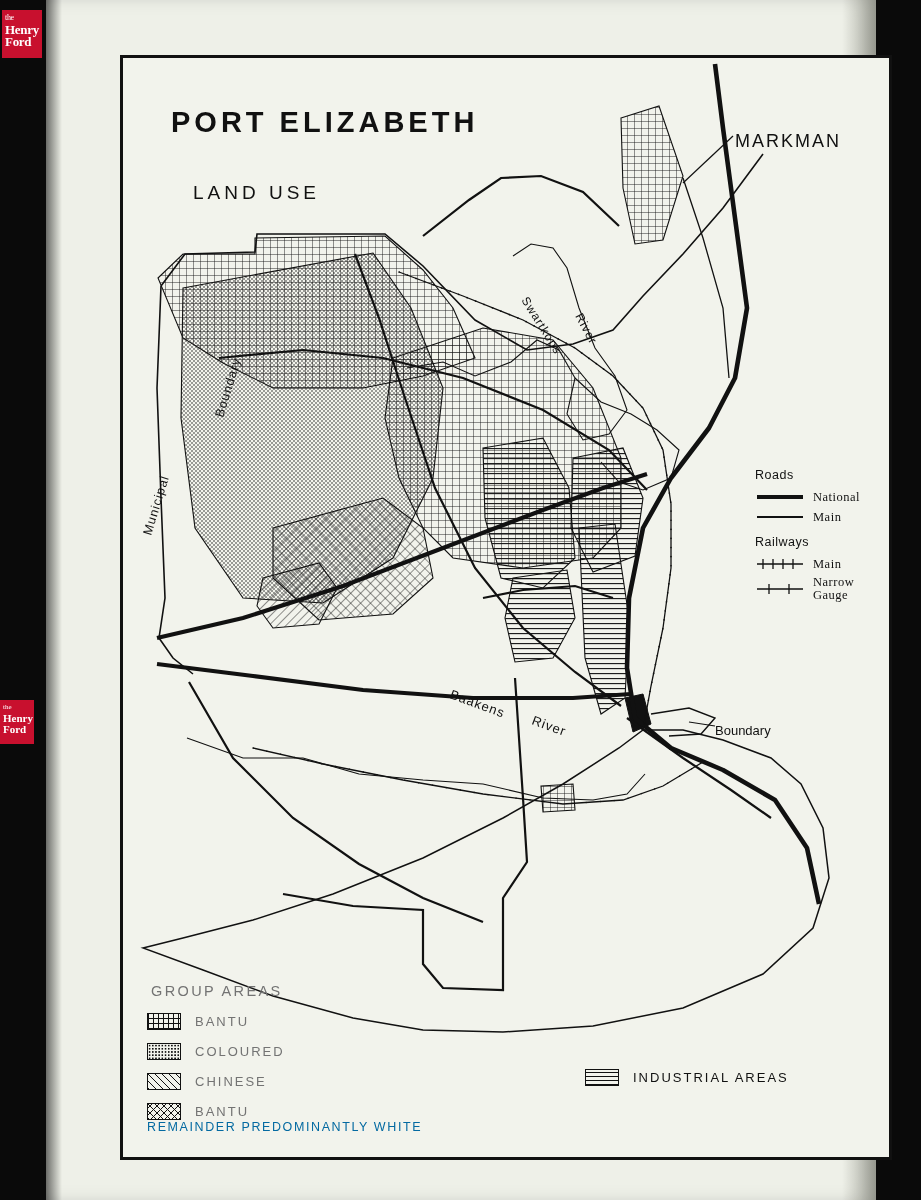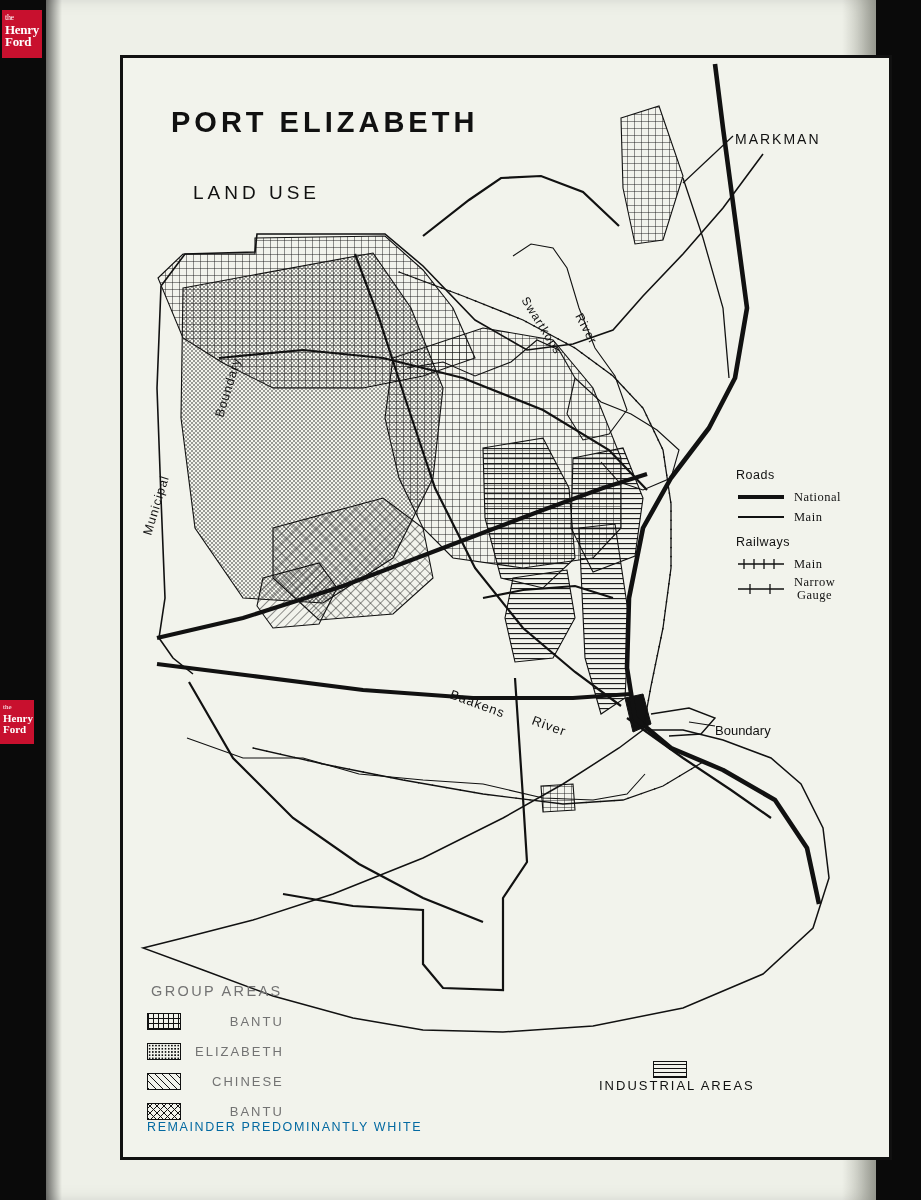--- a/index.html
+++ b/index.html
@@ -111,30 +111,30 @@
     letter-spacing: 4px;
   }
   .title-sub {
     left: 70px; top: 92px;
     font-size: 19px;
     letter-spacing: 4px;
     margin-top: 32px;
   }
   .lbl-markman {
     left: 612px; top: 73px;
-    font-size: 14px; letter-spacing: 2px;
+    font-size: 18px; letter-spacing: 2px;
   }
   .lbl-harbour {
     left: 592px; top: 665px;
     font-size: 13px;
   }
 
   .legend-roads {
     position: absolute;
-    left: 613px; top: 410px;
+    left: 632px; top: 410px;
     font-size: 12.5px;
     color: #111;
   }
   .legend-roads .head { letter-spacing: 0.5px; margin-bottom: 5px; }
   .legend-roads .head2 { letter-spacing: 0.5px; margin: 8px 0 5px 0; }
   .lg-row { display: flex; align-items: center; height: 20px; }
   .lg-key { width: 52px; height: 16px; position: relative; }
   .lg-text { margin-left: 6px; letter-spacing: 0.5px; font-family: Liberation Serif, serif; }
   .lg-text.two { line-height: 13px; }
 
@@ -143,36 +143,36 @@
 
   
   .group-legend {
     position: absolute;
     left: 24px;
     top: 925px;
     font-size: 13px;
     color: #737373;
   }
   .gl-title { letter-spacing: 2.4px; font-size: 14.5px; margin-bottom: 7px; margin-left: 4px;}
-  .gl-row { display: flex; align-items: center; height: 30px; justify-content: space-between; }
+  .gl-row { display: flex; align-items: center; height: 30px; }
   .sw {
     width: 34px; height: 17px;
     border: 1.2px solid #111;
     box-sizing: border-box;
   }
   .gl-label { margin-left: 14px; letter-spacing: 2px; font-size: 13px;}
 
   .right-legend {
     position: absolute;
     left: 462px;
     top: 1003px;
     font-size: 13px;
     color: #111;
   }
-  .right-legend .gl-row { height: 32px; flex-direction: column; }
+  .right-legend .gl-row { height: 32px; }
   .remainder {
     position: absolute;
     left: 24px;
     top: 1062px;
     font-size: 12.5px;
     letter-spacing: 1.6px;
     color: #0369a1;
   }
 
   
@@ -337,21 +337,21 @@
         <div class="lg-row">
           <span class="lg-key">
             <svg width="52" height="16" viewBox="0 0 52 16">
               <path d="M2 8 H48" stroke="#111" stroke-width="1.3"></path>
               <path d="M8 3 V13 M18 3 V13 M28 3 V13 M38 3 V13" stroke="#111" stroke-width="1.3"></path>
             </svg>
           </span>
           <span class="lg-text">Main</span>
         </div>
 
-        <div class="lg-row" style="height:30px;text-align:center;">
+        <div class="lg-row" style="height:30px;">
           <span class="lg-key">
             <svg width="52" height="16" viewBox="0 0 52 16">
               <path d="M2 8 H48" stroke="#111" stroke-width="1.3"></path>
               <path d="M14 3 V13 M34 3 V13" stroke="#111" stroke-width="1.3"></path>
             </svg>
           </span>
           <span class="lg-text two">
             <span>Narrow</span><br>
             <span>Gauge</span>
           </span>
@@ -360,21 +360,21 @@
 
       <div class="group-legend">
         <div class="gl-title">GROUP  AREAS</div>
 
         <div class="gl-row">
           <span class="sw sw-bantu"></span>
           <span class="gl-label">BANTU</span>
         </div>
         <div class="gl-row">
           <span class="sw sw-coloured"></span>
-          <span class="gl-label">ELIZABETH</span>
+          <span class="gl-label">COLOURED</span>
         </div>
         <div class="gl-row">
           <span class="sw sw-chinese"></span>
           <span class="gl-label">CHINESE</span>
         </div>
         <div class="gl-row">
           <span class="sw sw-indian"></span>
           <span class="gl-label">BANTU</span>
         </div>
       </div>

